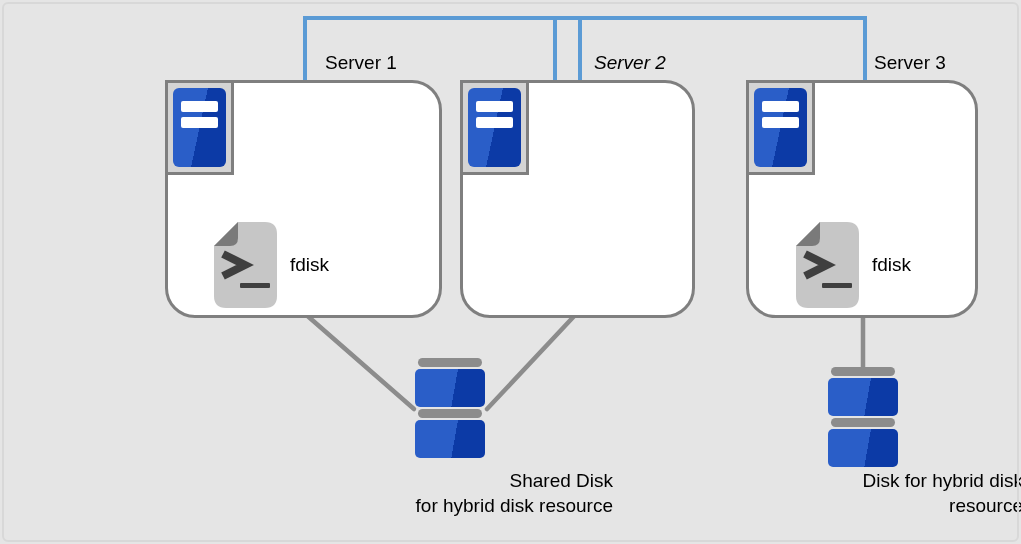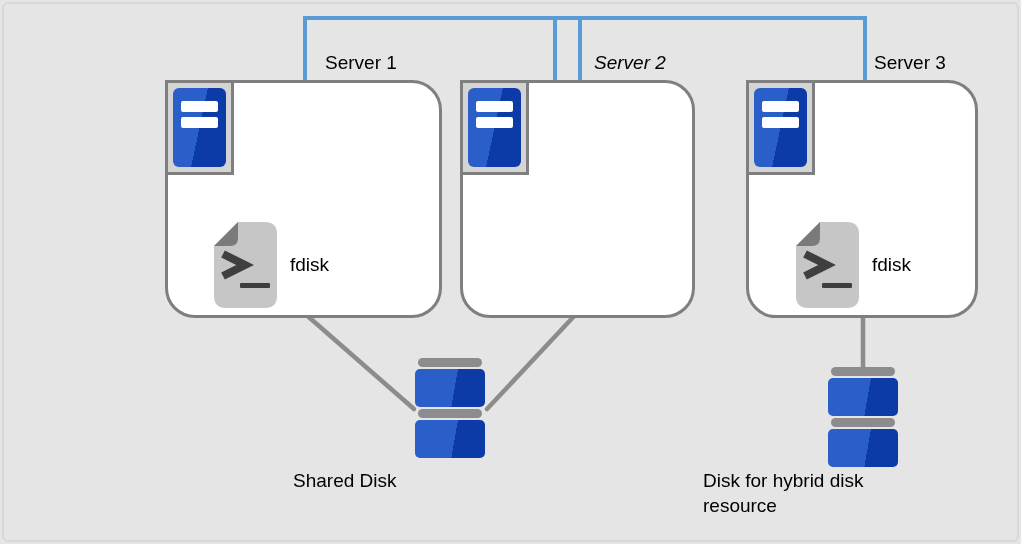--- a/index.html
+++ b/index.html
@@ -77,21 +77,21 @@
   }
   .srv-slot { width: 37px; height: 11px; background: #ffffff; border-radius: 2px; }
   
   .label {
     position: absolute;
     font-size: 19px;
     line-height: 25px;
     white-space: nowrap;
     z-index: 4;
   }
-  .label.center { text-align: left; white-space: normal; }
+  .label.center { text-align: right; white-space: normal; }
   
   .doc { position: absolute; z-index: 4; }
   .doc-body { fill: var(--doc-gray); }
   .doc-fold { fill: var(--doc-fold); }
   .doc-chevron { fill: none; stroke: var(--glyph-dark); stroke-width: 8; }
   .doc-underscore { fill: var(--glyph-dark); }
   
   .disk {
     position: absolute;
     width: 70px;
@@ -175,20 +175,21 @@
   <div class="label" style="left:872px; top:252px;">fdisk</div>
 
   <div class="disk" style="left:415px; top:358px;">
     <div class="disk-bar"></div>
     <div class="disk-unit"></div>
     <div class="disk-bar"></div>
     <div class="disk-unit"></div>
   </div>
   <div class="label center" style="left:293px; top:468px; width:320px;">
     <div>Shared Disk</div>
+    <div>for hybrid disk resource</div>
   </div>
 
   <div class="disk" style="left:828px; top:367px;">
     <div class="disk-bar"></div>
     <div class="disk-unit"></div>
     <div class="disk-bar"></div>
     <div class="disk-unit"></div>
   </div>
   <div class="label center" style="left:703px; top:468px; width:320px;">
     <div>Disk for hybrid disk</div>

